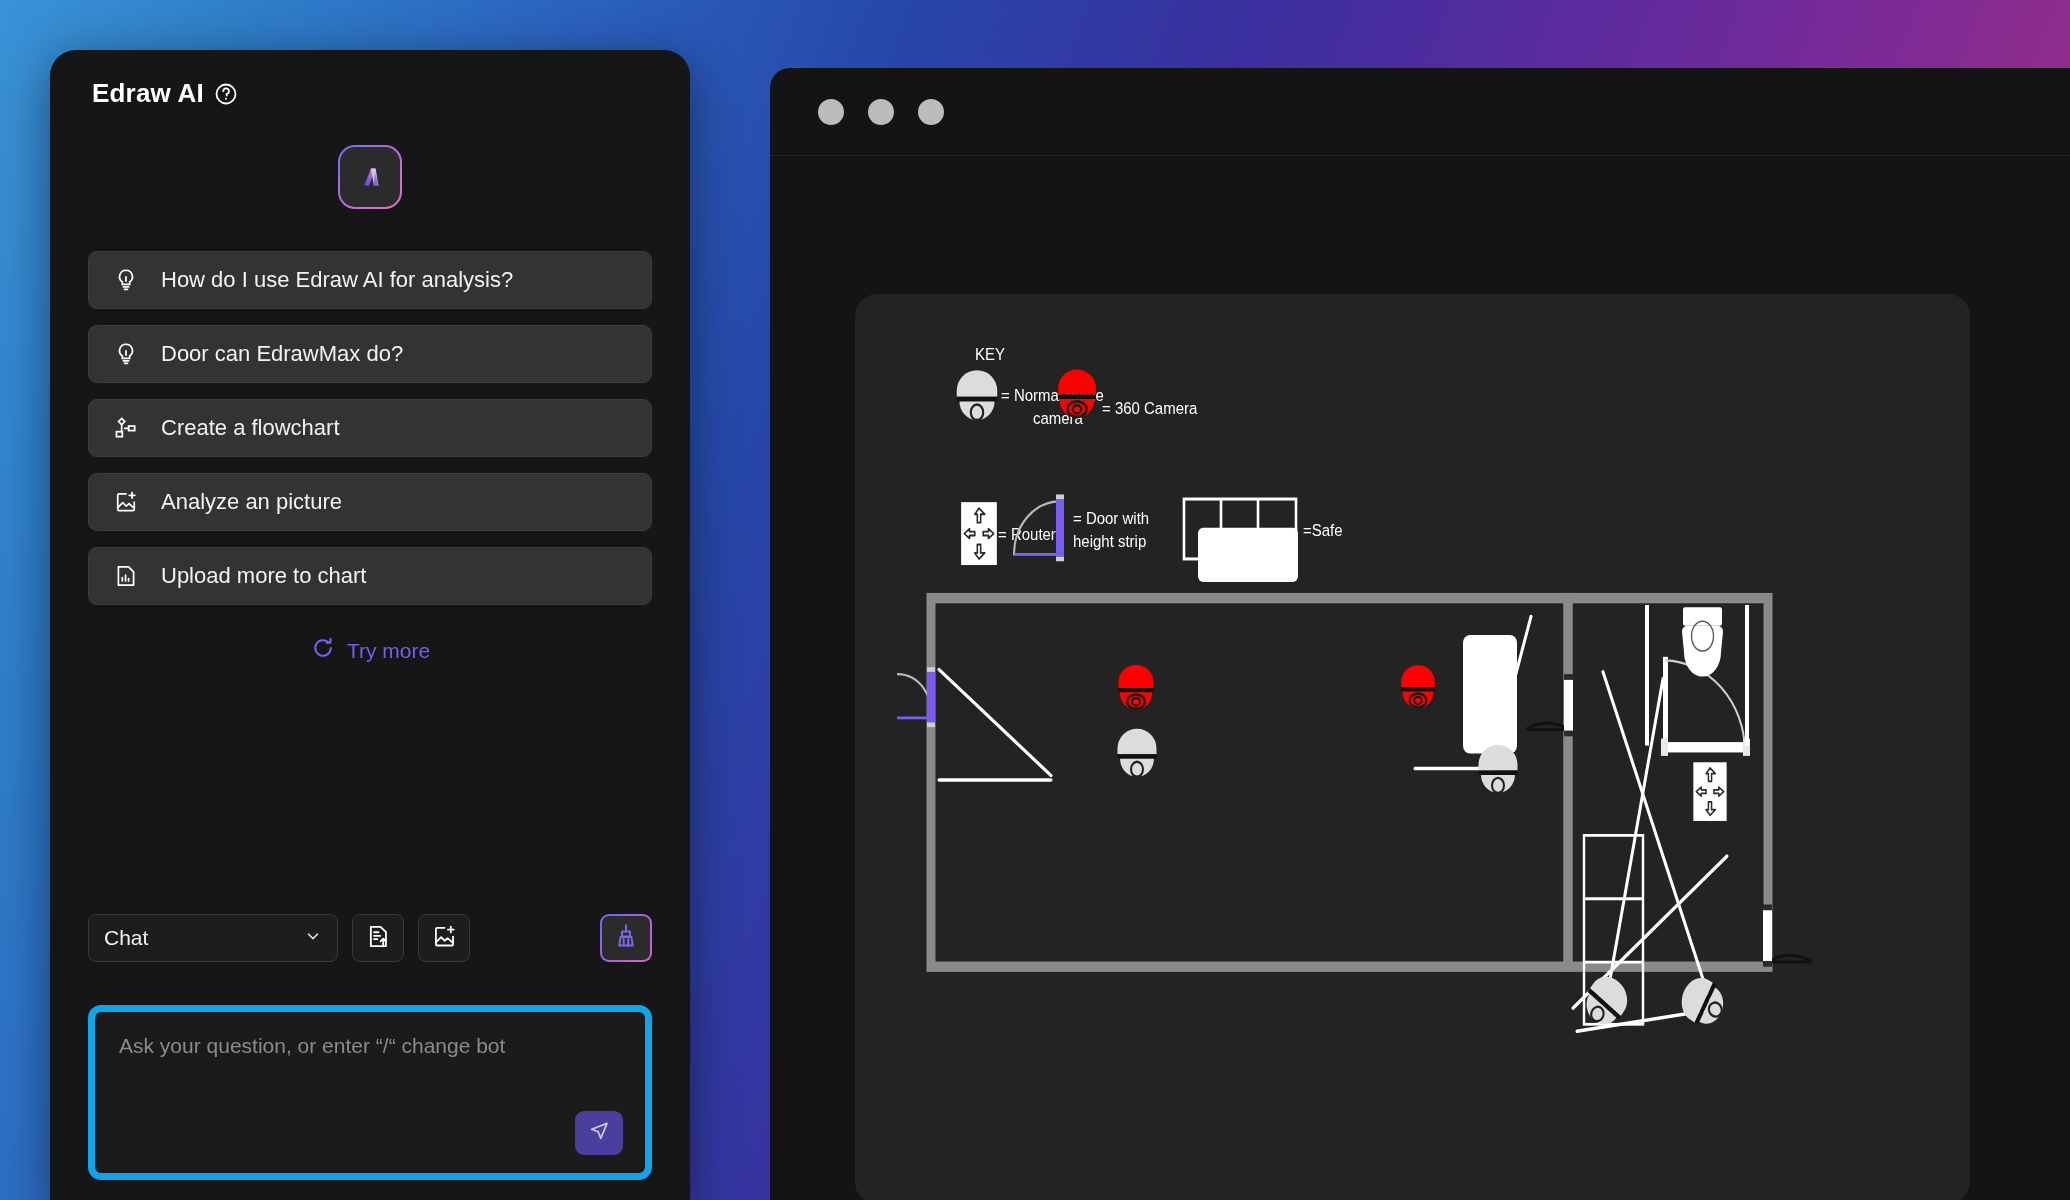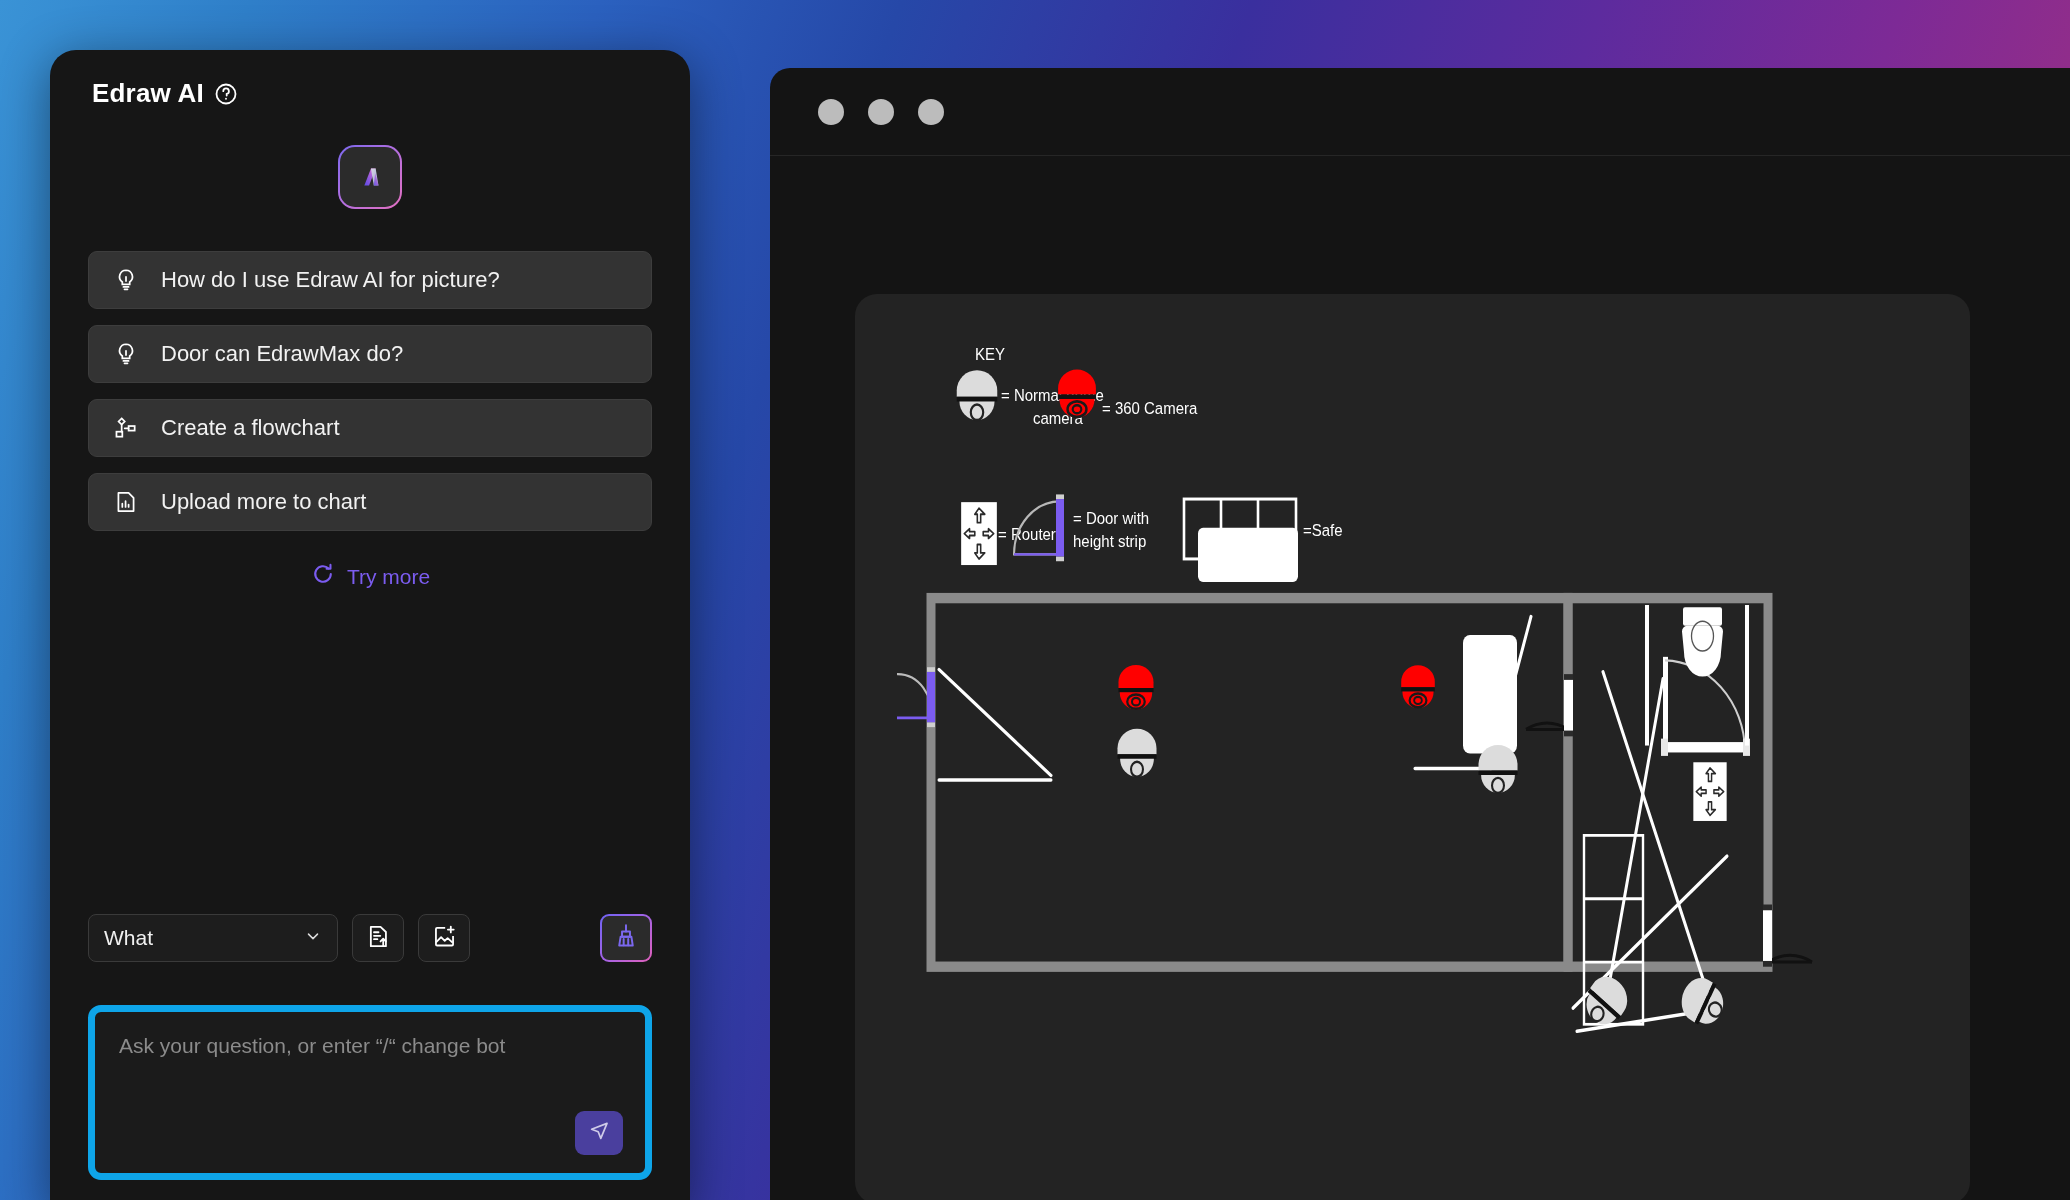--- a/index.html
+++ b/index.html
@@ -132,21 +132,21 @@
   <div class="suggestions">
 
     <div class="sugg">
       <span class="si">
         <svg viewBox="0 0 24 24" fill="none" stroke="#fff" stroke-width="1.6">
           <path d="M12 3a6 6 0 0 0-3.4 10.9V16h6.8v-2.1A6 6 0 0 0 12 3z"></path>
           <path d="M9.6 18.4h4.8M10.6 20.6h2.8" stroke-linecap="round"></path>
           <path d="M12 9v4" stroke-linecap="round"></path>
         </svg>
       </span>
-      <span class="sl">How do I use Edraw AI for picture?</span>
+      <span class="sl">How do I use Edraw AI for analysis?</span>
     </div>
 
     <div class="sugg">
       <span class="si">
         <svg viewBox="0 0 24 24" fill="none" stroke="#fff" stroke-width="1.6">
           <path d="M12 3a6 6 0 0 0-3.4 10.9V16h6.8v-2.1A6 6 0 0 0 12 3z"></path>
           <path d="M9.6 18.4h4.8M10.6 20.6h2.8" stroke-linecap="round"></path>
           <path d="M12 9v4" stroke-linecap="round"></path>
         </svg>
       </span>
@@ -158,20 +158,30 @@
         <svg viewBox="0 0 24 24" fill="none" stroke="#fff" stroke-width="1.6">
           <path d="M8 3.2 L10.8 6 L8 8.8 L5.2 6 Z"></path>
           <rect x="3.2" y="15.4" width="5.4" height="4.6"></rect>
           <rect x="14.4" y="10.2" width="5.6" height="4.2"></rect>
           <path d="M8 8.8v6.6M10.8 12.3h3.6" stroke-linecap="round"></path>
         </svg>
       </span>
       <span class="sl">Create a flowchart</span>
     </div>
 
+    <div class="sugg">
+      <span class="si">
+        <svg viewBox="0 0 24 24" fill="none" stroke="#fff" stroke-width="1.6">
+          <path d="M19.6 11.6v7.4a1 1 0 0 1-1 1H5.4a1 1 0 0 1-1-1V5.4a1 1 0 0 1 1-1h7.2"></path>
+          <path d="M4.4 17.2 9 12.6l3.2 3.2 2.6-2.4 4.4 4" stroke-linejoin="round"></path>
+          <path d="M17.6 3.2v5.2M15 5.8h5.2" stroke-linecap="round"></path>
+        </svg>
+      </span>
+      <span class="sl">Analyze an picture</span>
+    </div>
 
     <div class="sugg">
       <span class="si">
         <svg viewBox="0 0 24 24" fill="none" stroke="#fff" stroke-width="1.6">
           <path d="M5 3.6h9.4L19 8.2V20.4H5z" stroke-linejoin="round"></path>
           <path d="M8.6 16.6v-3M11.6 16.6v-5.4M14.4 16.6v-2.2" stroke-linecap="round"></path>
         </svg>
       </span>
       <span class="sl">Upload more to chart</span>
     </div>
@@ -182,21 +192,21 @@
       <svg viewBox="0 0 24 24" fill="none" stroke="#7b5cf0" stroke-width="1.9">
         <path d="M19.2 12a7.2 7.2 0 1 1-2.1-5.1" stroke-linecap="round"></path>
         <path d="M18.9 3.6v3.6h-3.6" stroke-linecap="round" stroke-linejoin="round"></path>
       </svg>
     </span>
     <span>Try more</span>
   </div>
 
   <div class="bot-row">
     <div class="chat-select">
-      <span>What</span>
+      <span>Chat</span>
       <span>
         <svg width="18" height="18" viewBox="0 0 24 24" fill="none" stroke="#dcdcdc" stroke-width="2">
           <path d="M6 9.5 12 15.5 18 9.5" stroke-linecap="round" stroke-linejoin="round"></path>
         </svg>
       </span>
     </div>
 
     <div class="sq-btn">
       <span>
         <svg width="27" height="27" viewBox="0 0 24 24" fill="none" stroke="#fff" stroke-width="1.6">

